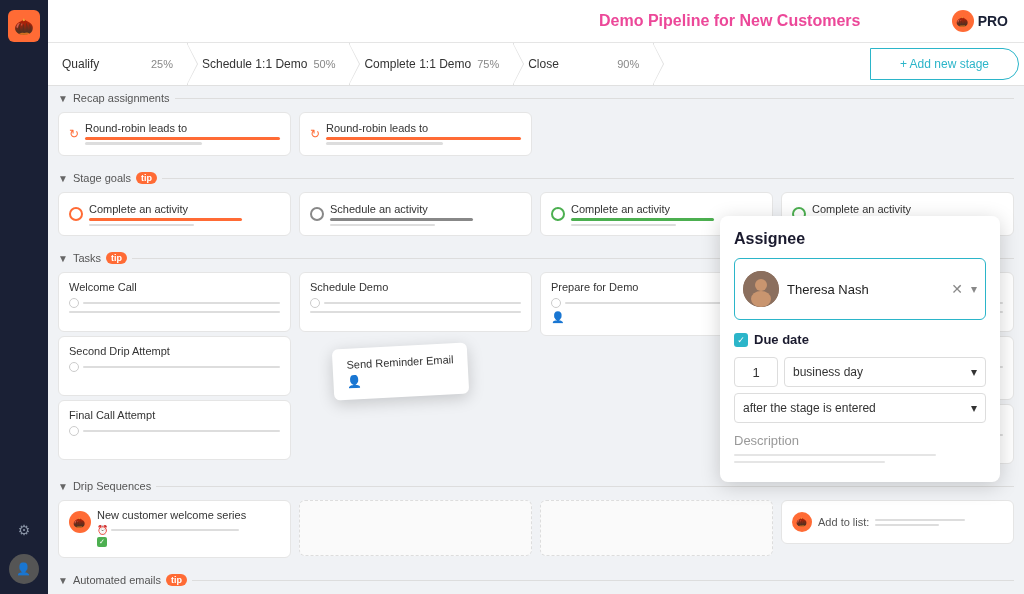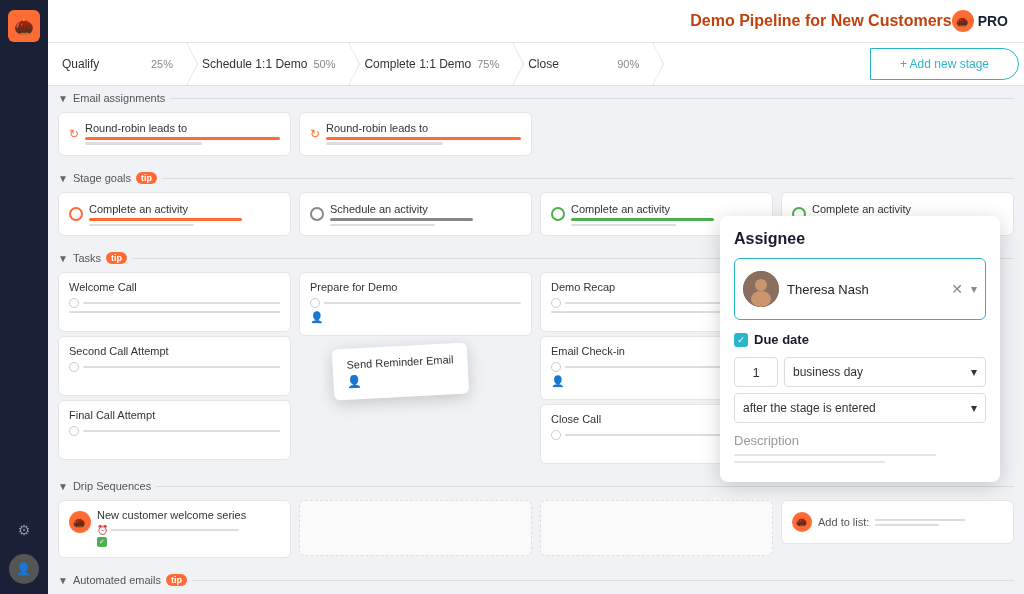--- a/index.html
+++ b/index.html
@@ -54,23 +54,23 @@
       background: white;
       padding: 10px 16px;
       border-bottom: 1px solid #e5e5e5;
       display: flex;
       align-items: center;
       justify-content: space-between;
     }
     .header-title {
       font-size: 16px;
       font-weight: 600;
-      color: #c2410c;
+      color: #ec4899;
       flex: 1;
-      text-align: right;
+      text-align: center;
     }
     .header-pro {
       display: flex; align-items: center; gap: 4px;
       font-weight: 700; font-size: 14px; color: #1a2035;
     }
     .acorn-icon {
       width: 22px; height: 22px;
       background: #ff6b35;
       border-radius: 50%;
       display: flex; align-items: center; justify-content: center;
@@ -444,21 +444,21 @@
     </div>
     <div style="flex:1"></div>
     <div class="add-stage-btn">+ Add new stage</div>
   </div>
 
   <div class="content">
 
     <div class="section">
       <div class="section-header">
         <span class="section-toggle">▼</span>
-        <span class="section-title">Email assignments</span>
+        <span class="section-title">Recap assignments</span>
         <div class="section-line"></div>
       </div>
       <div class="pipeline-grid">
         <div class="pipeline-col">
           <div class="ua-card">
             <span class="ua-icon">↻</span>
             <div class="ua-lines">
               <div style="font-size:11px;color:#333;margin-bottom:3px;">Round-robin leads to</div>
               <div class="ua-line"></div>
               <div class="ua-line short"></div>
@@ -549,35 +549,47 @@
             <div class="task-title">Welcome Call</div>
             <div class="task-row">
               <div class="task-circle"></div>
               <div class="task-line"></div>
             </div>
             <div class="task-row">
               <div class="task-line" style="width:40%;background:#ddd;"></div>
             </div>
           </div>
           <div class="task-card">
-            <div class="task-title">Second Call Attempt</div>
+            <div class="task-title">Second Drip Attempt</div>
             <div class="task-row">
               <div class="task-circle"></div>
               <div class="task-line"></div>
             </div>
           </div>
           <div class="task-card">
             <div class="task-title">Final Call Attempt</div>
             <div class="task-row">
               <div class="task-circle"></div>
               <div class="task-line"></div>
             </div>
           </div>
         </div>
 
+        <div class="pipeline-col">
+          <div class="task-card">
+            <div class="task-title">Schedule Demo</div>
+            <div class="task-row">
+              <div class="task-circle"></div>
+              <div class="task-line"></div>
+            </div>
+            <div class="task-row">
+              <div class="task-line" style="width:50%;background:#ddd;"></div>
+            </div>
+          </div>
+        </div>
 
         <div class="pipeline-col" style="position:relative;">
           <div class="task-card">
             <div class="task-title">Prepare for Demo</div>
             <div class="task-row">
               <div class="task-circle"></div>
               <div class="task-line"></div>
             </div>
             <div class="task-row">
               <span class="task-person">👤</span>

